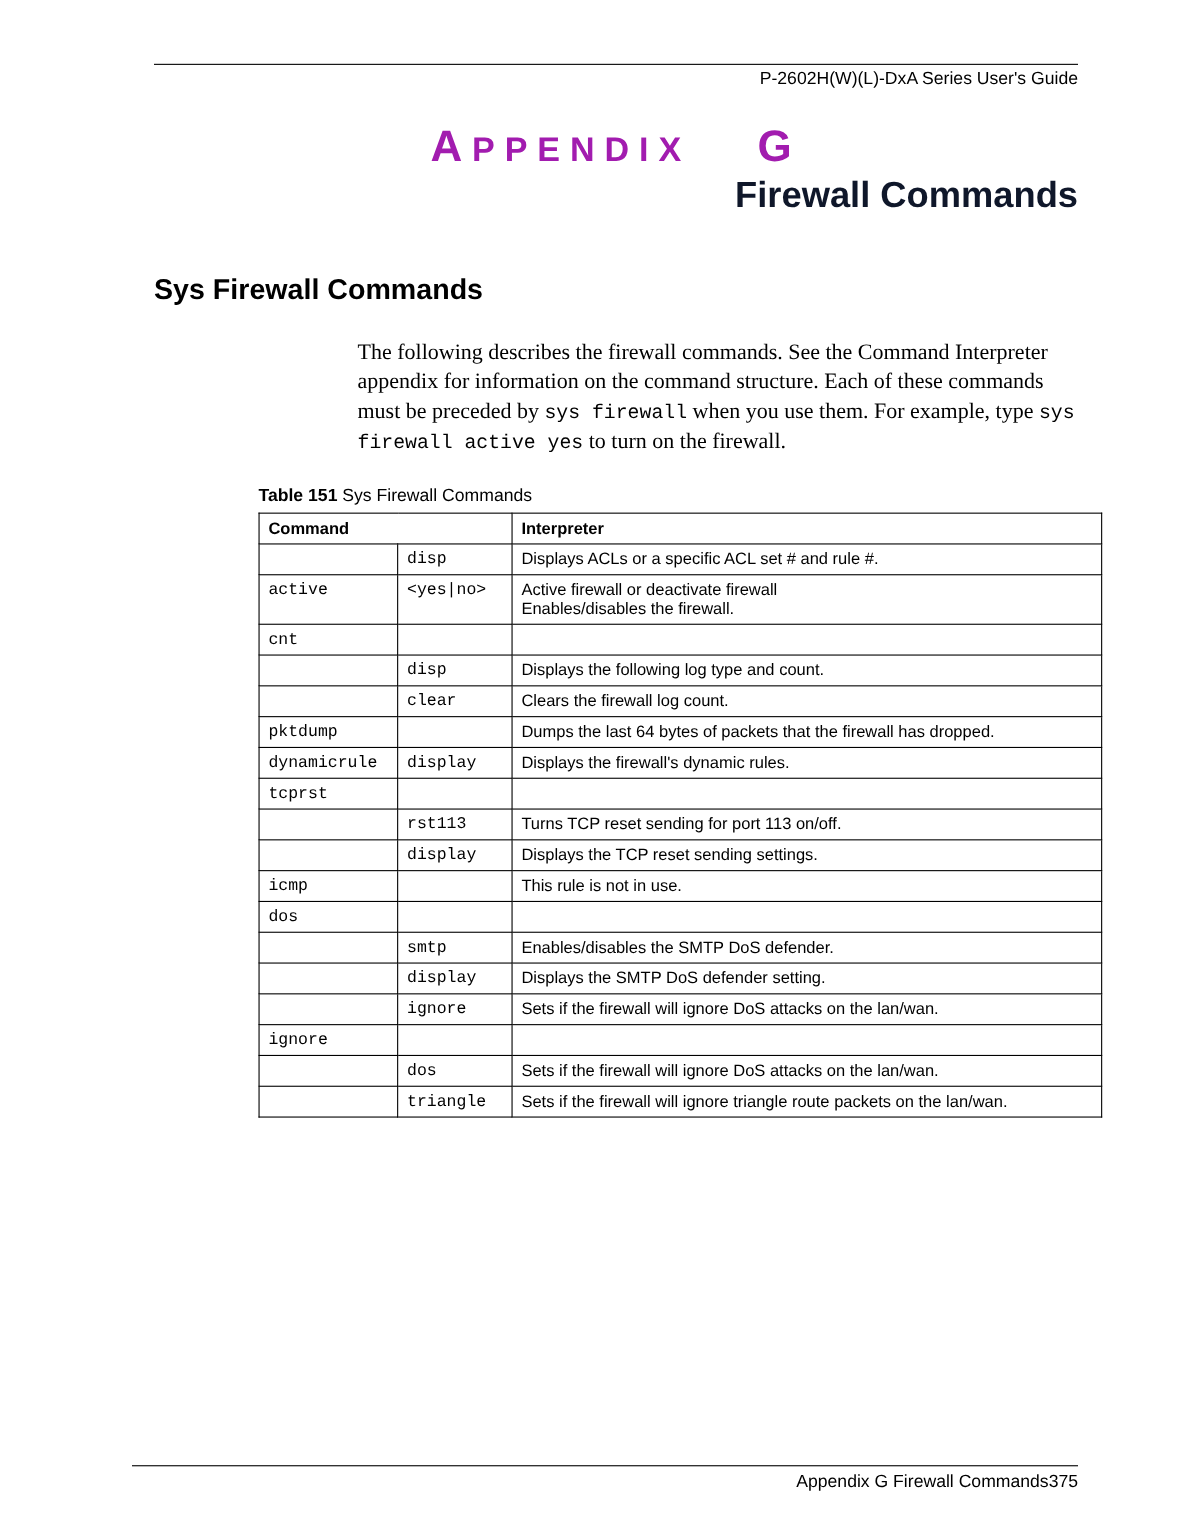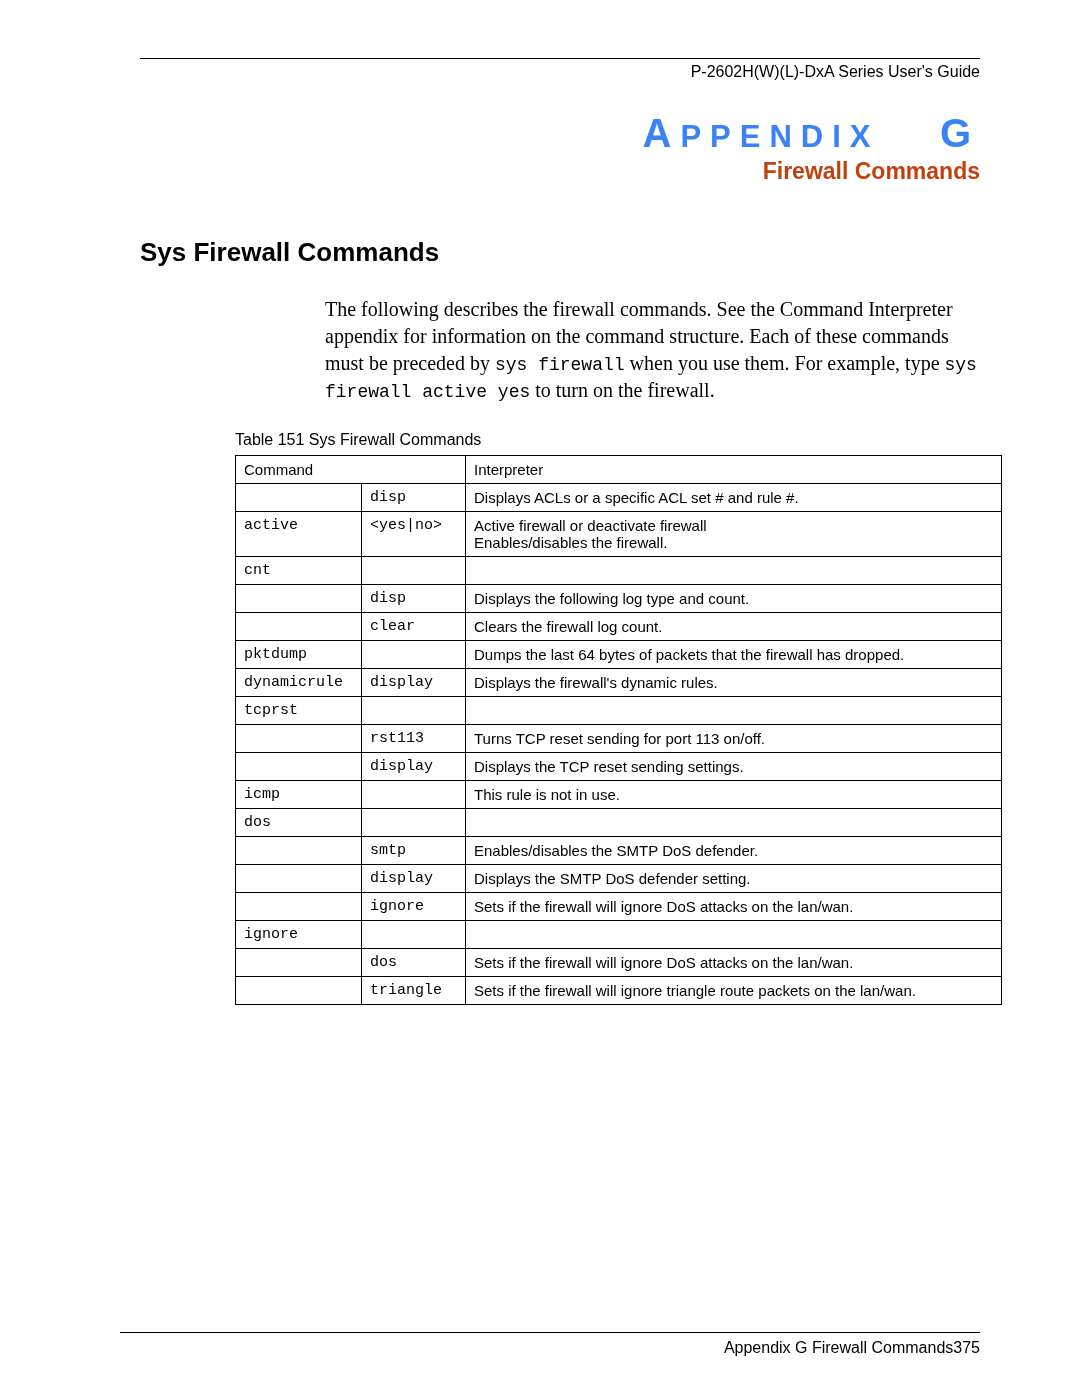--- a/index.html
+++ b/index.html
@@ -19,38 +19,38 @@
     border-top: 1px solid #000;
     margin-bottom: 6px;
   }
   .doc-header {
     text-align: right;
     font-size: 16px;
     margin-top: -2px;
     margin-bottom: 30px;
   }
   .appendix-label {
-    text-align: right;
+    text-align: center;
     font-family: Arial, Helvetica, sans-serif;
     font-weight: bold;
     font-size: 40px;
     letter-spacing: 9px;
-    color: #3b82f6;
+    color: #a21caf;
     margin-bottom: 2px;
   }
   .appendix-label .small-caps {
     font-size: 31px;
     letter-spacing: 9px;
   }
   .appendix-title {
     text-align: right;
     font-family: Arial, Helvetica, sans-serif;
     font-weight: bold;
-    font-size: 23px;
-    color: #c2410c;
+    font-size: 33px;
+    color: #0f172a;
     margin-bottom: 52px;
   }
   .section-heading {
     font-family: Arial, Helvetica, sans-serif;
     font-weight: bold;
     font-size: 26px;
     color: #000;
     margin-bottom: 28px;
   }
   .body-text {
@@ -63,36 +63,36 @@
   .mono {
     font-family: "Courier New", Courier, monospace;
     font-size: 18px;
   }
   .table-caption {
     font-family: Arial, Helvetica, sans-serif;
     font-size: 16px;
     margin-left: 95px;
     margin-bottom: 6px;
   }
-  .table-caption .bold { font-weight: normal; }
+  .table-caption .bold { font-weight: bold; }
   table.cmd {
     border-collapse: collapse;
     margin-left: 95px;
     width: 767px;
     font-family: Arial, Helvetica, sans-serif;
     font-size: 15px;
   }
   table.cmd th, table.cmd td {
     border: 1px solid #000;
     padding: 5px 8px 5px 8px;
     text-align: left;
     vertical-align: top;
   }
   table.cmd th {
-    font-weight: normal;
+    font-weight: bold;
     background: #fff;
   }
   table.cmd td.m {
     font-family: "Courier New", Courier, monospace;
     font-size: 15px;
   }
   table.cmd td.desc {
     font-family: Arial, Helvetica, sans-serif;
   }
   col.c1 { width: 126px; }

